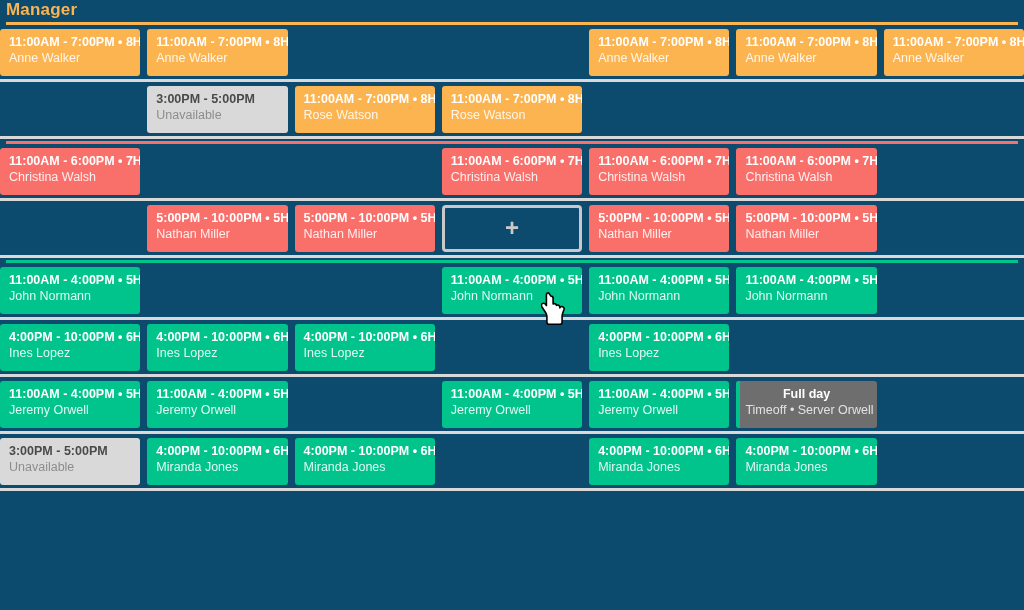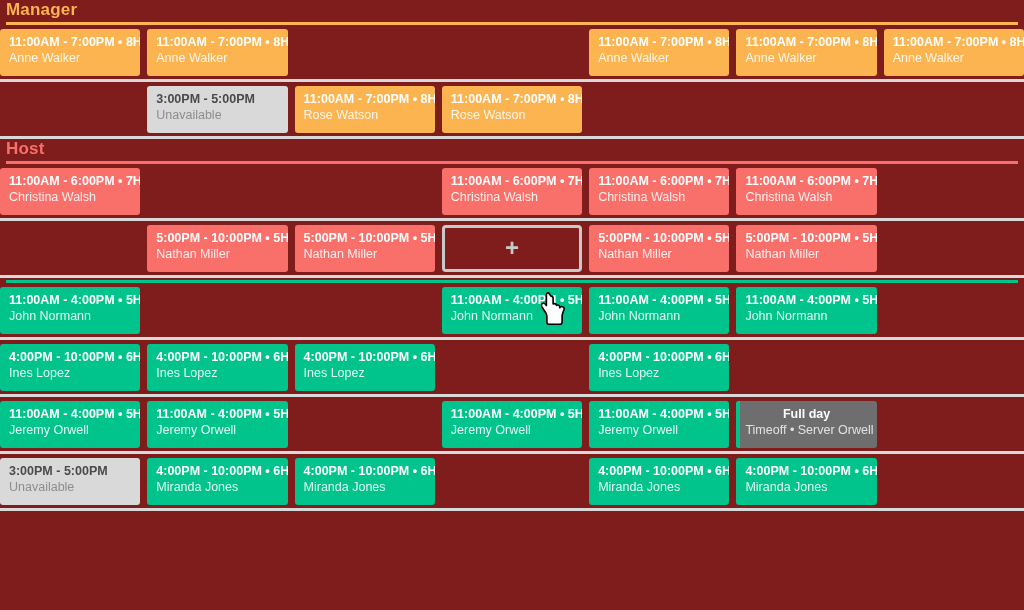--- a/index.html
+++ b/index.html
@@ -9,21 +9,21 @@
     height: 610px;
     background: #000000;
     font-family: "Liberation Sans", sans-serif;
     overflow: hidden;
   }
 
   #schedule {
     position: relative;
     width: 1024px;
     height: 610px;
-    background: #7f1d1d;
+    background: #0c4a6e;
   }
 
   
   .section-header {
     position: relative;
     padding: 0 6px;
   }
   .section-title {
     font-size: 17px;
     font-weight: bold;
@@ -169,21 +169,20 @@
       <div class="cell shift" style="background: rgb(251, 180, 80);">
         <div class="cell-time">11:00AM - 7:00PM • 8H</div>
         <div class="cell-name">Rose Watson</div>
       </div>
       <div class="cell empty"></div>
       <div class="cell empty"></div>
       <div class="cell empty"></div>
     </div>
     <div class="row-sep"></div>
     <div class="section-header">
-      <div class="section-title" style="color: rgb(249, 112, 107);">Host</div>
       <div class="section-rule" style="background: rgb(249, 112, 107);"></div>
     </div>
     <div class="row">
       <div class="cell shift" style="background: rgb(249, 112, 107);">
         <div class="cell-time">11:00AM - 6:00PM • 7H</div>
         <div class="cell-name">Christina Walsh</div>
       </div>
       <div class="cell empty"></div>
       <div class="cell empty"></div>
       <div class="cell shift" style="background: rgb(249, 112, 107);">

